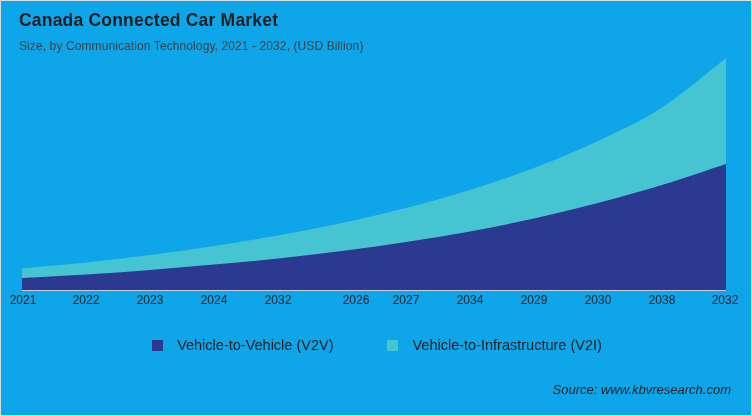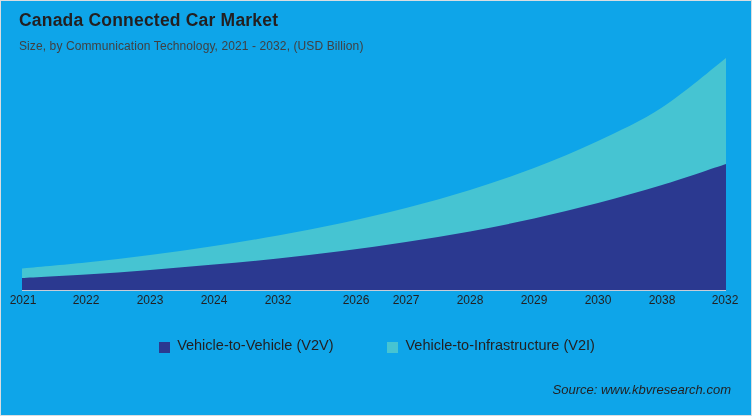--- a/index.html
+++ b/index.html
@@ -33,21 +33,21 @@
     position:absolute;top:0;
     font-size:12px;color:#231f20;
     transform:translateX(-50%);
     white-space:nowrap;
   }
   #legend{
     position:absolute;left:0;top:336px;width:752px;
     display:flex;justify-content:center;align-items:center;
     gap:54px;
   }
-  .legend-item{display:flex;align-items:flex-end;gap:7px;}
+  .legend-item{display:flex;align-items:center;gap:14px;}
   .legend-swatch{
     width:11px;height:11px;display:inline-block;flex:0 0 auto;
   }
   .legend-label{
     font-size:14.5px;color:#231f20;white-space:nowrap;
   }
   #source{
     position:absolute;right:20px;top:381px;
     font-size:13px;font-style:italic;color:#231f20;
     white-space:nowrap;
@@ -70,21 +70,21 @@
   </div>
 
   <div id="xaxis">
       <div class="xtick" style="left: 22px;">2021</div>
       <div class="xtick" style="left: 85px;">2022</div>
       <div class="xtick" style="left: 149px;">2023</div>
       <div class="xtick" style="left: 213px;">2024</div>
       <div class="xtick" style="left: 277px;">2032</div>
       <div class="xtick" style="left: 341px; margin-left: 14px;">2026</div>
       <div class="xtick" style="left: 405px;">2027</div>
-      <div class="xtick" style="left: 469px;">2028</div>
+      <div class="xtick" style="left: 469px;">2034</div>
       <div class="xtick" style="left: 533px;">2029</div>
       <div class="xtick" style="left: 597px;">2030</div>
       <div class="xtick" style="left: 661px;">2038</div>
       <div class="xtick" style="left: 724px;">2032</div>
     </div>
 
   <div id="legend">
       <div class="legend-item">
         <span class="legend-swatch" style="background: rgb(43, 57, 144);"></span>
         <span class="legend-label">Vehicle-to-Vehicle (V2V)</span>

